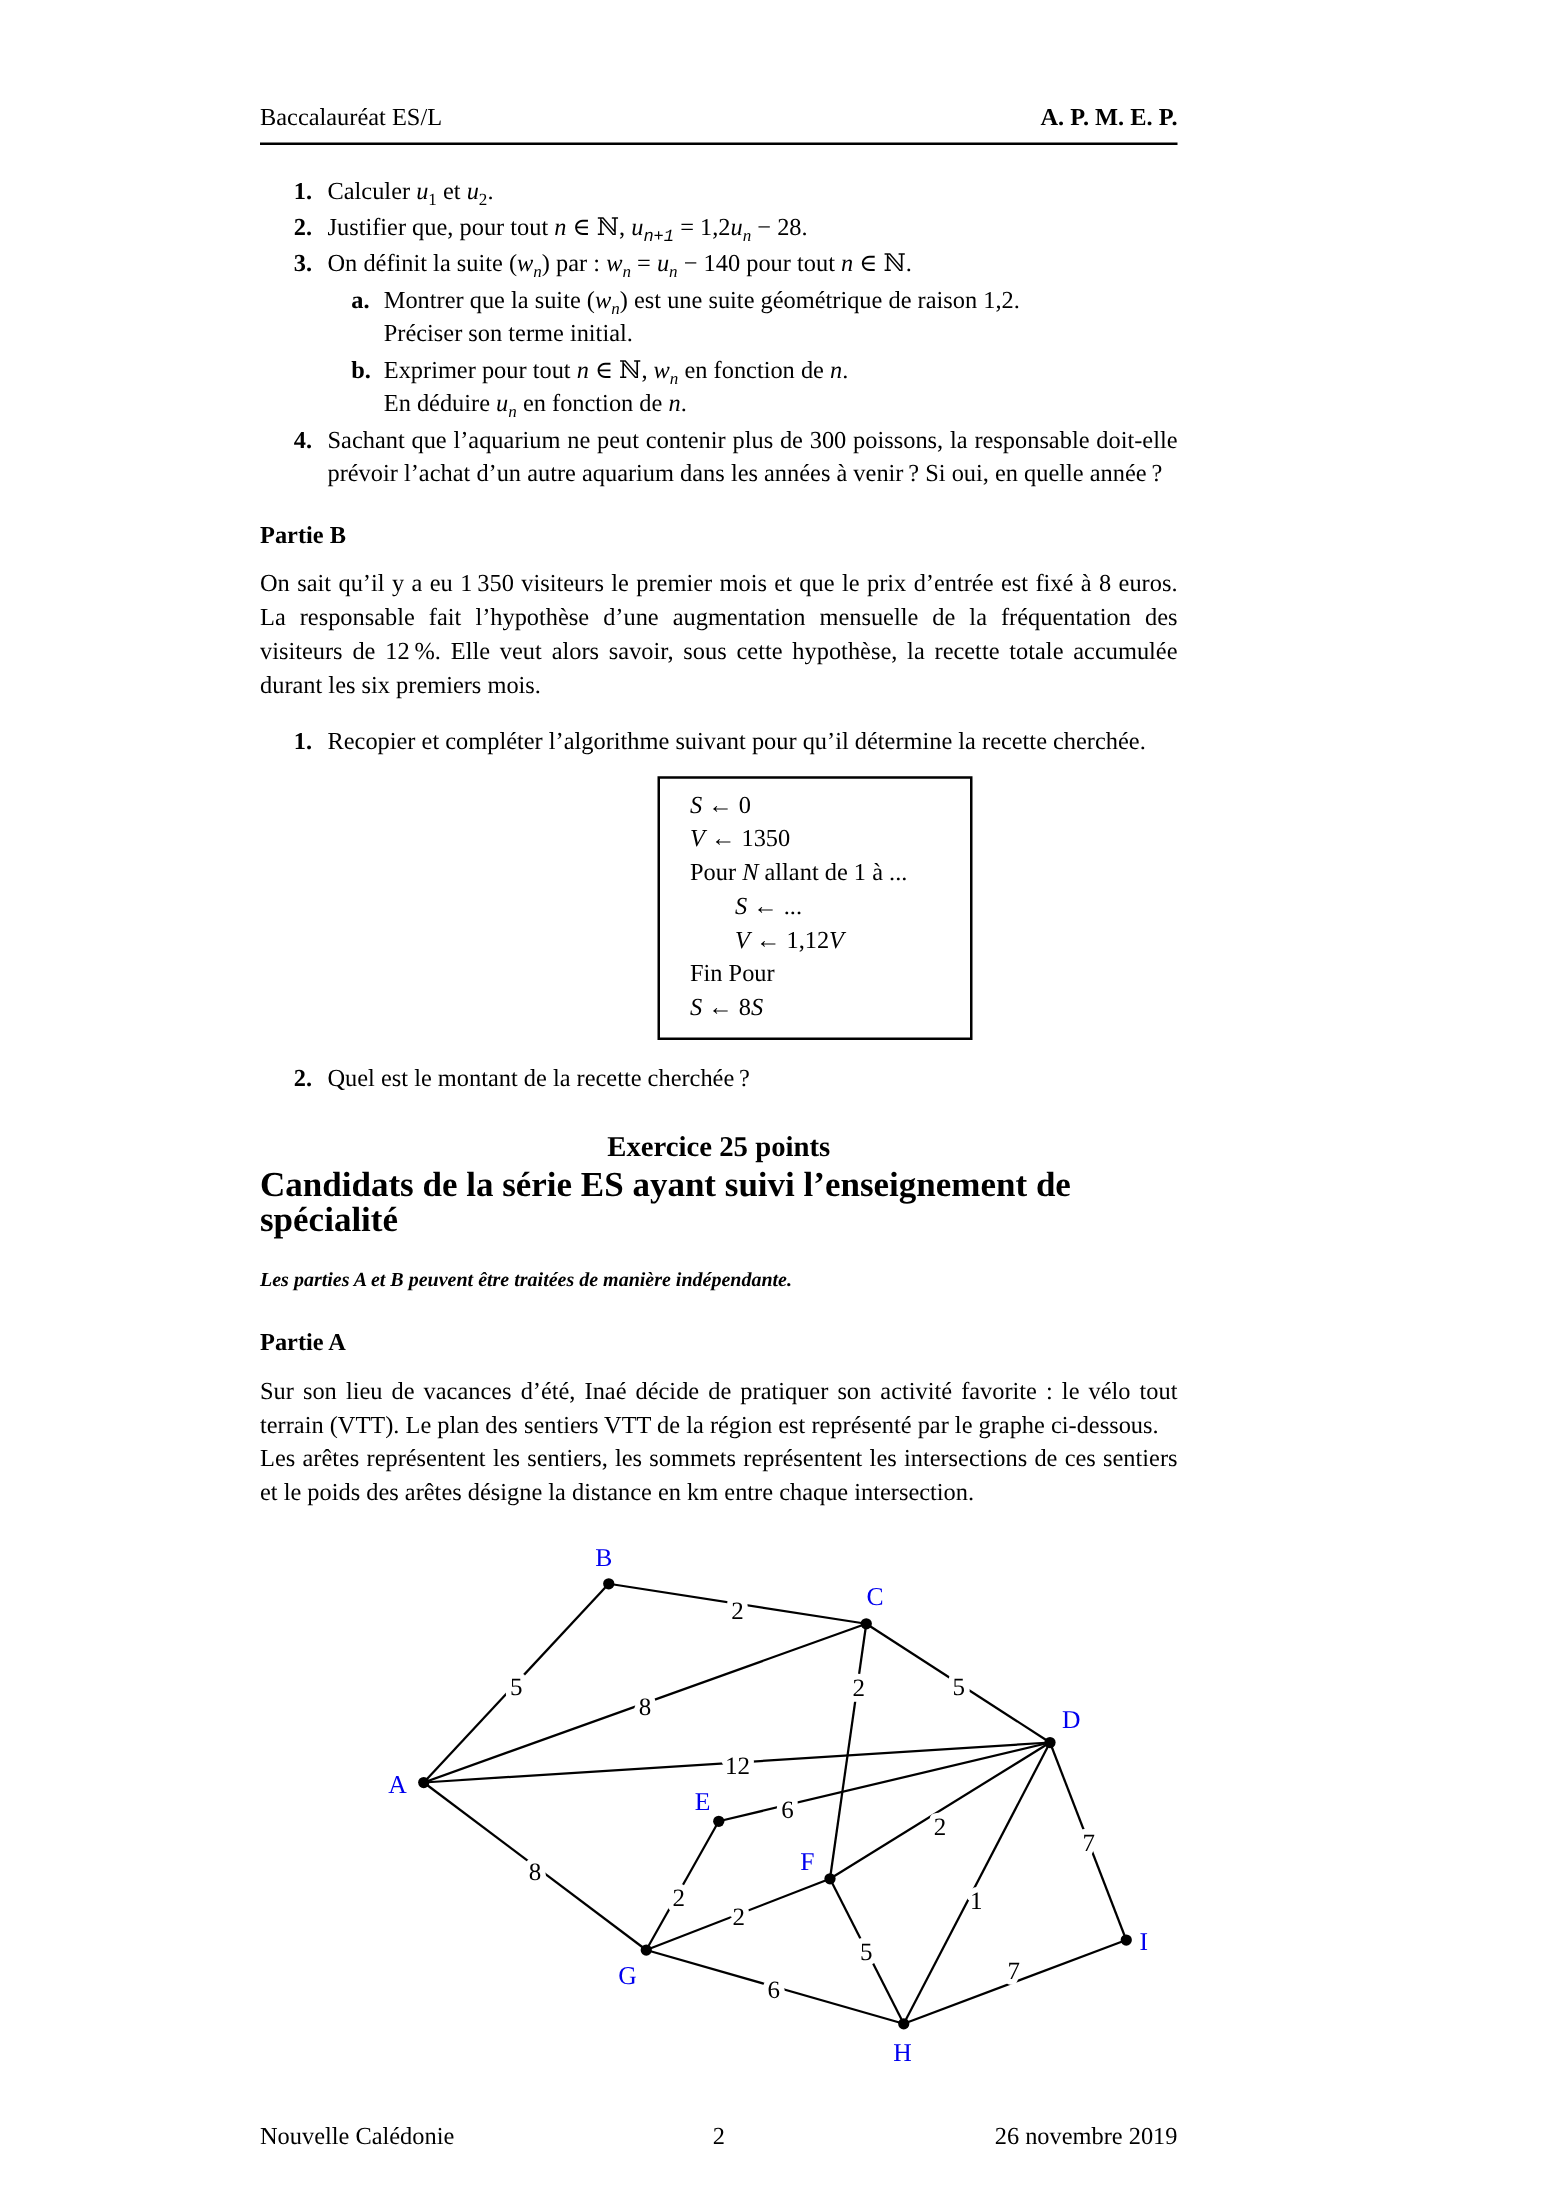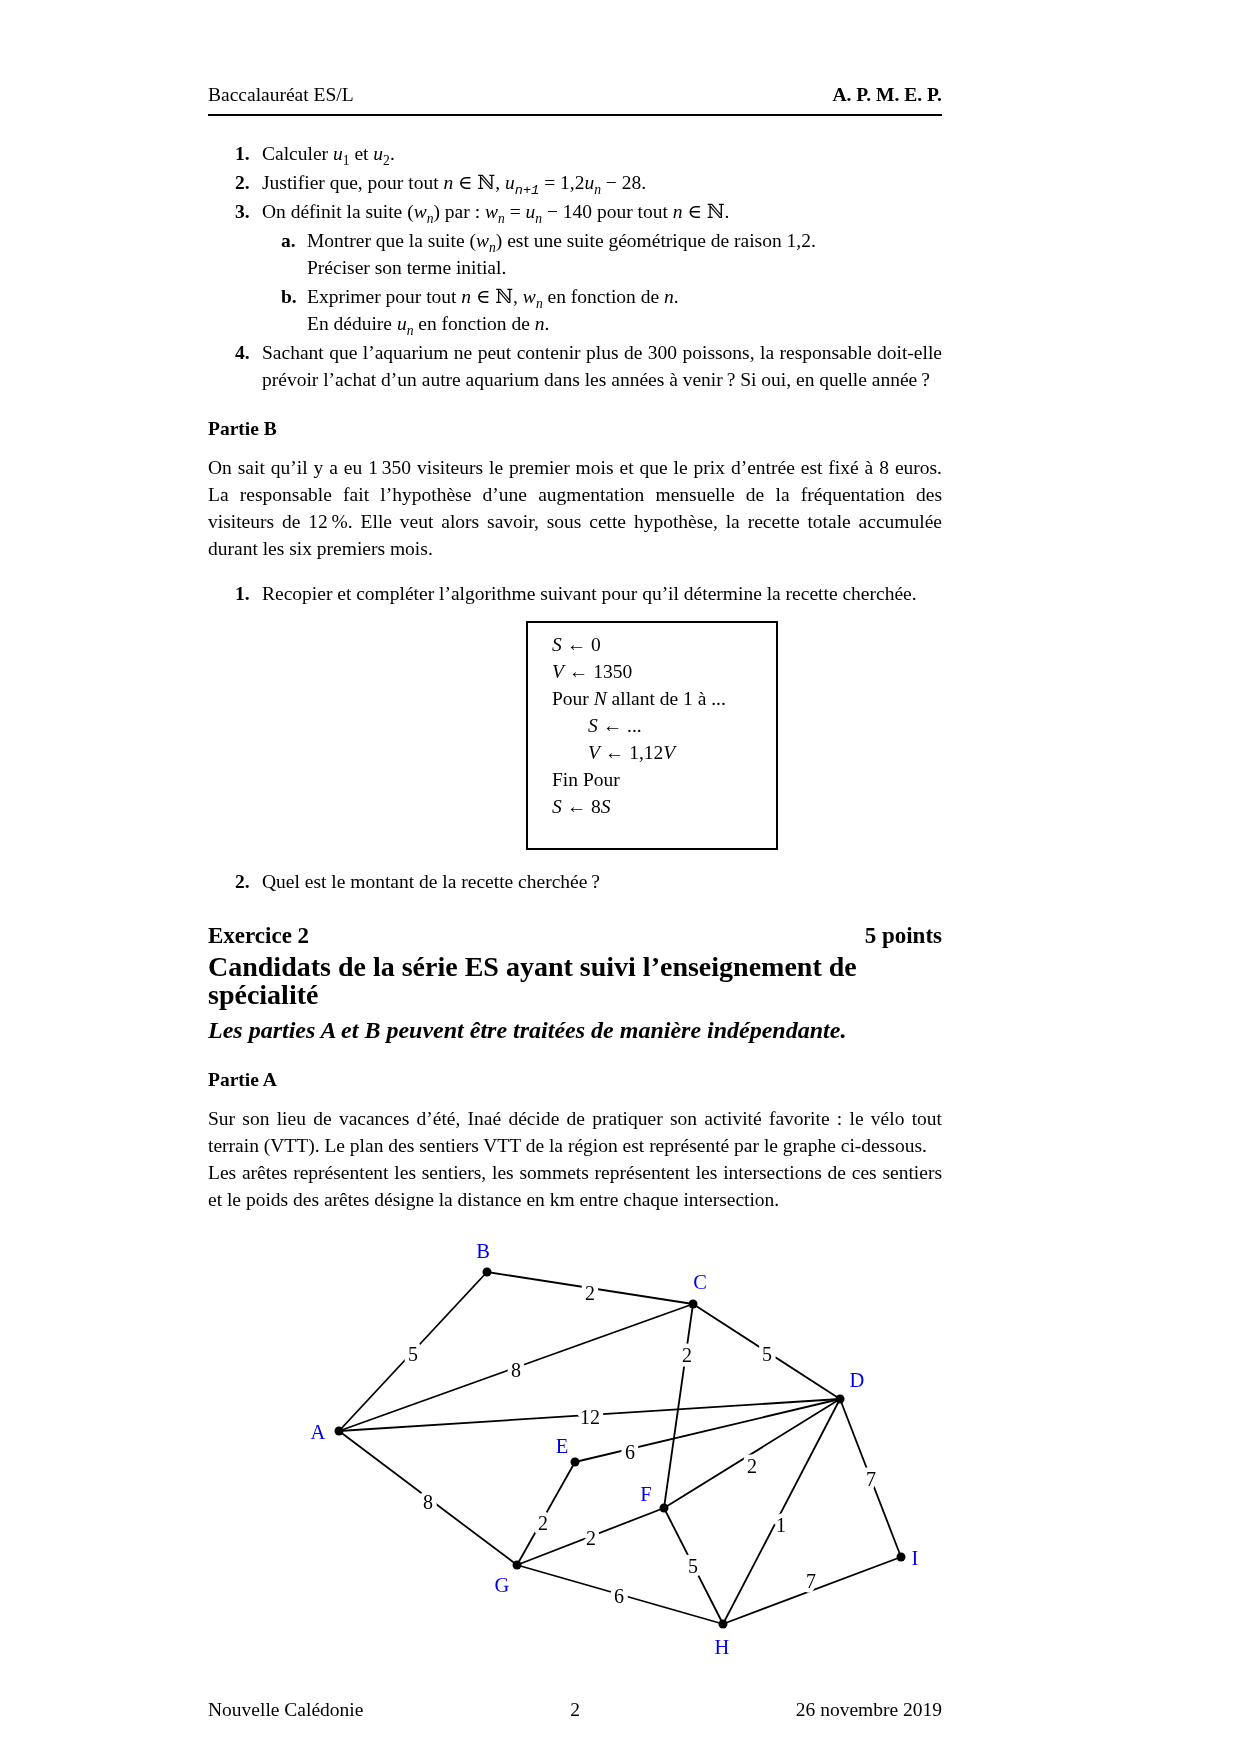--- a/index.html
+++ b/index.html
@@ -18,27 +18,27 @@
   .inum{position:absolute;top:0;font-weight:bold}
   .l1 .inum{left:27px}
   .l1 .itext{margin-left:54px}
   .l2 .inum{left:73px}
   .l2 .itext{margin-left:99px}
   .itext{text-align:justify}
   sub{font-size:70%;line-height:0}
   .ptitle{font-weight:bold;margin-top:22px}
   .para{margin-top:12px;text-align:justify}
   .algo{box-sizing:border-box;margin-top:14px;margin-left:318px;width:252px;
-    border:2px solid #000;padding:8px 6px 28px 24px}
+    border:2px solid #000;padding:8px 6px 10px 24px}
   .algo .ind{margin-left:36px}
   .gap18{margin-top:18px}
-  .ex2head{display:flex;justify-content:space-between;margin-top:26px;
+  .ex2head{display:flex;justify-content:center;margin-top:26px;
     font-weight:bold;font-size:23px;line-height:30px}
   .subhead{font-weight:bold;font-size:28px;line-height:28px;margin-top:2px}
-  .note{font-weight:bold;font-style:italic;font-size:24px;line-height:28px;margin-top:7px}
+  .note{font-weight:bold;font-style:italic;font-size:16px;line-height:28px;margin-top:20px}
   .graph-svg{display:block;margin-left:42px;margin-top:4px}
   .graph-svg line{stroke:#000;stroke-width:1.8}
   .graph-svg circle{fill:#000}
   .graph-svg text.w{font-family:"Liberation Serif","DejaVu Serif",serif;font-size:20px;
     fill:#000;stroke:#fff;stroke-width:9px;paint-order:stroke;stroke-linejoin:round}
   .graph-svg text.v{font-family:"Liberation Serif","DejaVu Serif",serif;font-size:20.5px}
   .footer-row{position:absolute;left:208px;top:1696px;width:734px}
   .footer-row .fl{position:absolute;left:0}
   .footer-row .fc{position:absolute;left:0;width:100%;text-align:center}
   .footer-row .fr{position:absolute;right:0}

